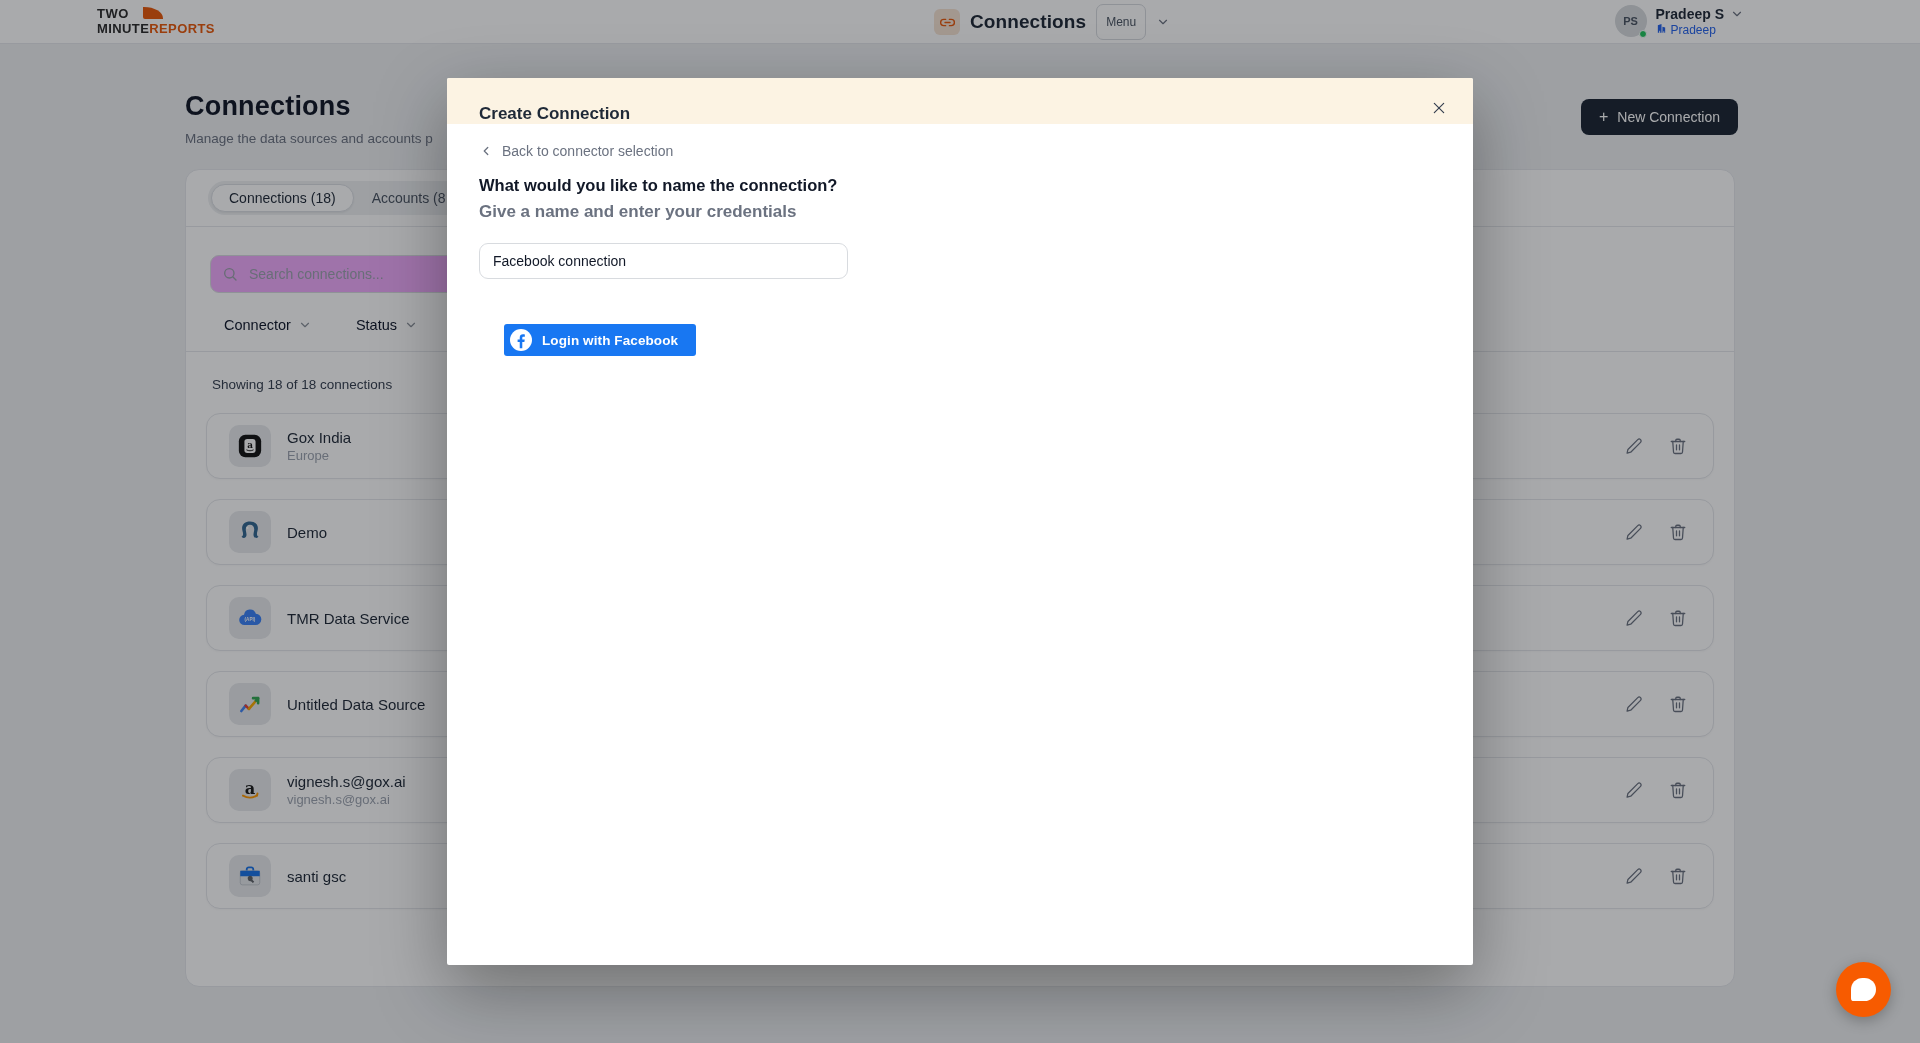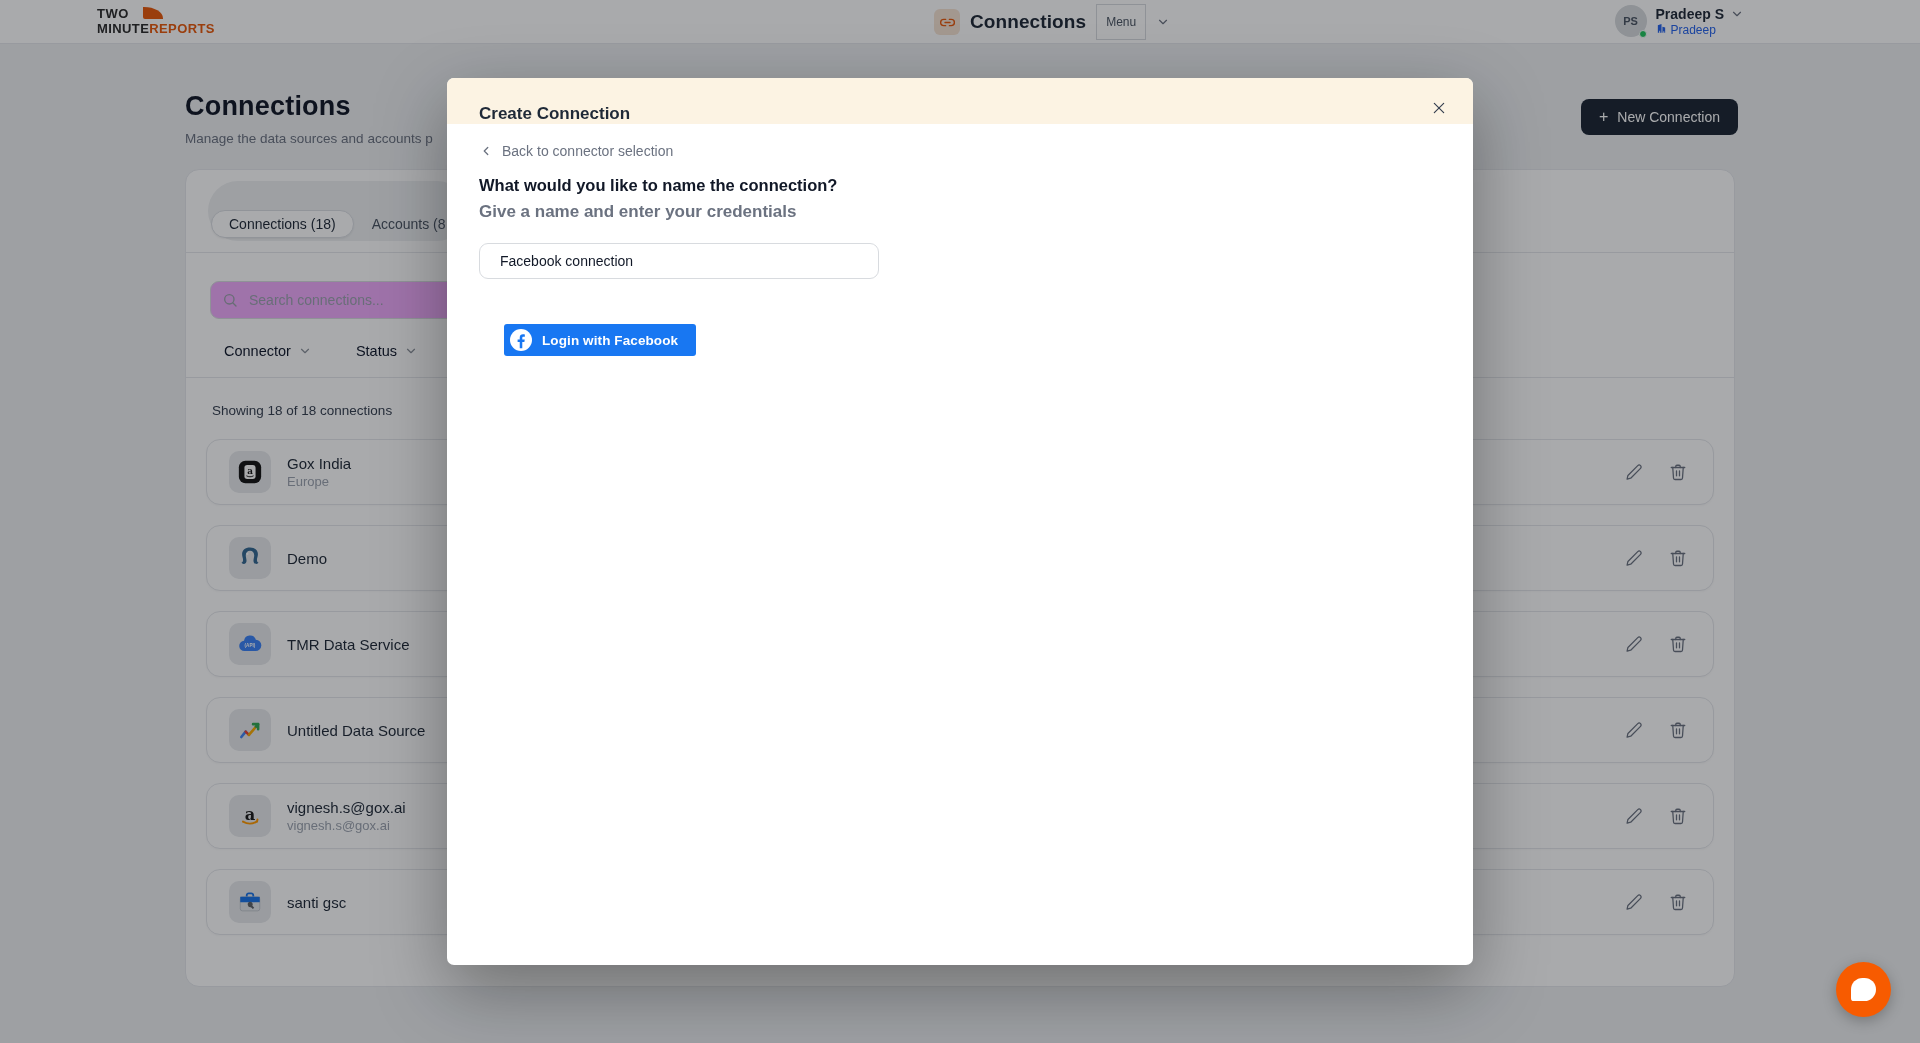--- a/index.html
+++ b/index.html
@@ -22,21 +22,21 @@
     border-radius:0 95% 0 2px; margin-bottom:1px; }
   .logo-t2 { font-size:13px; font-weight:800; letter-spacing:.4px; color:#2b2b2b; margin-top:2px;}
   .logo-t2 .orange { color:var(--brand-orange); }
 
   .header-center { position:absolute; left:50%; top:0; height:44px; transform:translateX(-11%);
     display:flex; align-items:center; gap:10px; }
   .linkbox { width:26px; height:26px; border-radius:6px; background:#f6e3d3;
     display:flex; align-items:center; justify-content:center; }
   .linkbox svg { width:15px; height:15px; stroke:var(--brand-orange); }
   .header-title { font-size:19px; font-weight:700; color:var(--text-dark); letter-spacing:.1px; }
-  .menu-pill { font-size:12px; color:#4b5563; border:1px solid #d7dadf; border-radius:0;
+  .menu-pill { font-size:12px; color:#4b5563; border:1px solid #d7dadf; border-radius:7px;
     padding:10px 9px; background:rgba(255,255,255,.6); }
   .chev { width:14px; height:14px; stroke:#6b7280; }
 
   .header-user { position:absolute; right:176px; top:5px; display:flex; gap:9px; align-items:center; }
   .avatar { position:relative; width:32px; height:32px; border-radius:50%; background:#d7dadd;
     color:#4b5563; font-size:11px; font-weight:700; display:flex; align-items:center; justify-content:center; }
   .status-dot { position:absolute; right:0px; bottom:-1px; width:8px; height:8px; border-radius:50%;
     background:#22c55e; border:1.5px solid #fff; }
   .user-name-row { display:flex; align-items:center; gap:6px; }
   .user-name { font-size:14px; font-weight:600; color:var(--text-dark); }
@@ -52,21 +52,21 @@
     display:flex; align-items:center; gap:9px; padding:0 18px; cursor:pointer;
     font-family:inherit; }
   .plus-glyph { font-size:16px; font-weight:400; line-height:1; }
 
   .card { margin-top:23px; height:818px; background:#fff; border:1px solid var(--border);
     border-radius:14px; overflow:hidden; }
 
   .card-tabs { display:flex; align-items:center; padding:11px 22px; border-bottom:1px solid var(--border); }
   .pill-group { display:flex; align-items:center; background:#eef0f2; border-radius:999px; padding:3px; }
   .pill-tab { font-size:14px; padding:6px 18px; border-radius:999px; color:#4b5563; cursor:pointer;
-    white-space:nowrap;margin-top:26px; }
+    white-space:nowrap; }
   .pill-tab.active { background:#fff; border:1px solid #dadde2; color:#1f2937; font-weight:500;
     box-shadow:0 1px 2px rgba(0,0,0,.06); padding:5px 17px; }
 
   .card-controls { padding:28px 24px 0 24px; border-bottom:1px solid var(--border); }
   .search-wrap { position:relative; width:400px; }
   .search-wrap svg { position:absolute; left:12px; top:11px; width:16px; height:16px; stroke:#9aa1aa; }
   .search-input { width:100%; height:38px; border:1px solid #d8dbdf; border-radius:9px;
     padding:0 12px 0 38px; font-size:14px; color:#111827; font-family:inherit; background:#f0abfc; }
   .search-input::placeholder { color:var(--text-faint); }
   .filters { display:flex; gap:44px; margin:24px 0 0 14px; padding-bottom:18px; }
@@ -85,42 +85,42 @@
   .row-texts { flex:1; min-width:0; }
   .row-title { font-size:15px; font-weight:500; color:#1f2937; }
   .row-sub { font-size:13px; color:var(--text-faint); margin-top:2px; }
   .row-actions { display:flex; gap:26px; align-items:center; }
   .icon-btn { background:none; border:none; cursor:pointer; padding:0; line-height:0; }
   .icon-btn svg { width:18px; height:18px; stroke:#6b7280; }
 
   
   .overlay { position:fixed; inset:0; background:rgba(10,12,16,.35); z-index:50; }
   .modal { position:fixed; top:78px; left:50%; transform:translateX(-50%); width:1026px; height:887px;
-    background:#fff; border-radius:7px; overflow:hidden; z-index:60;
+    background:#fff; border-radius:2px; overflow:hidden; z-index:60;
     box-shadow:0 24px 70px rgba(0,0,0,.35); }
   .modal-head { background:var(--cream); padding:26px 28px 0 32px; position:relative; }
   .modal-title { font-size:17px; font-weight:700; color:#1f2937; }
   .modal-close { position:absolute; top:22px; right:26px; background:none; border:none;
     cursor:pointer; line-height:0; }
   .modal-close svg { width:16px; height:16px; stroke:#374151; }
   .steps { display:flex; gap:6px; margin-top:25px; }
   .step-tab { display:flex; align-items:center; gap:8px; padding:9px 17px; font-size:13.5px;
     font-weight:600; background:#fff; border:1px solid #e6e2d8; border-bottom:none;
     color:#1f2937; cursor:pointer; white-space:nowrap; }
   .step-tab.active { background:var(--navy); border-color:var(--navy); color:#fff; }
   .step-tab svg { width:13px; height:13px; stroke:var(--check-green); }
 
   .modal-body { padding:19px 32px; }
   .back-link { display:flex; align-items:center; gap:9px; font-size:14px; color:var(--text-gray);
     cursor:pointer; width:max-content; }
   .back-link svg { width:14px; height:14px; stroke:#6b7280; }
   .question { margin-top:17px; font-size:16.5px; font-weight:700; color:#111827; }
   .hint { margin-top:7px; font-size:17px; color:var(--text-gray);font-weight:bold; }
-  .name-input { margin-top:21px; width:400px; height:36px; border:1px solid #d8dbdf; border-radius:9px;
-    padding:0 20px; font-size:14px; color:#111827; font-family:inherit; display:block; }
+  .name-input { margin-top:21px; width:369px; height:36px; border:1px solid #d8dbdf; border-radius:9px;
+    padding:0 13px; font-size:14px; color:#111827; font-family:inherit; display:block; }
   .fb-btn { margin-top:45px; height:32px; background:var(--fb-blue); border:none; border-radius:3px;
     display:inline-flex; align-items:center; gap:10px; padding:0 18px 0 6px; cursor:pointer;margin-left:25px; }
   .fb-circle { width:22px; height:22px; border-radius:50%; background:#fff;
     display:flex; align-items:center; justify-content:center; }
   .fb-circle svg { width:22px; height:22px; }
   .fb-label { color:#fff; font-size:13.5px; font-weight:700; letter-spacing:.1px; }
 
   
   .chat-btn { position:fixed; right:29px; bottom:26px; width:55px; height:55px; border-radius:50%;
     background:var(--chat-orange); border:none; cursor:pointer; z-index:70;

